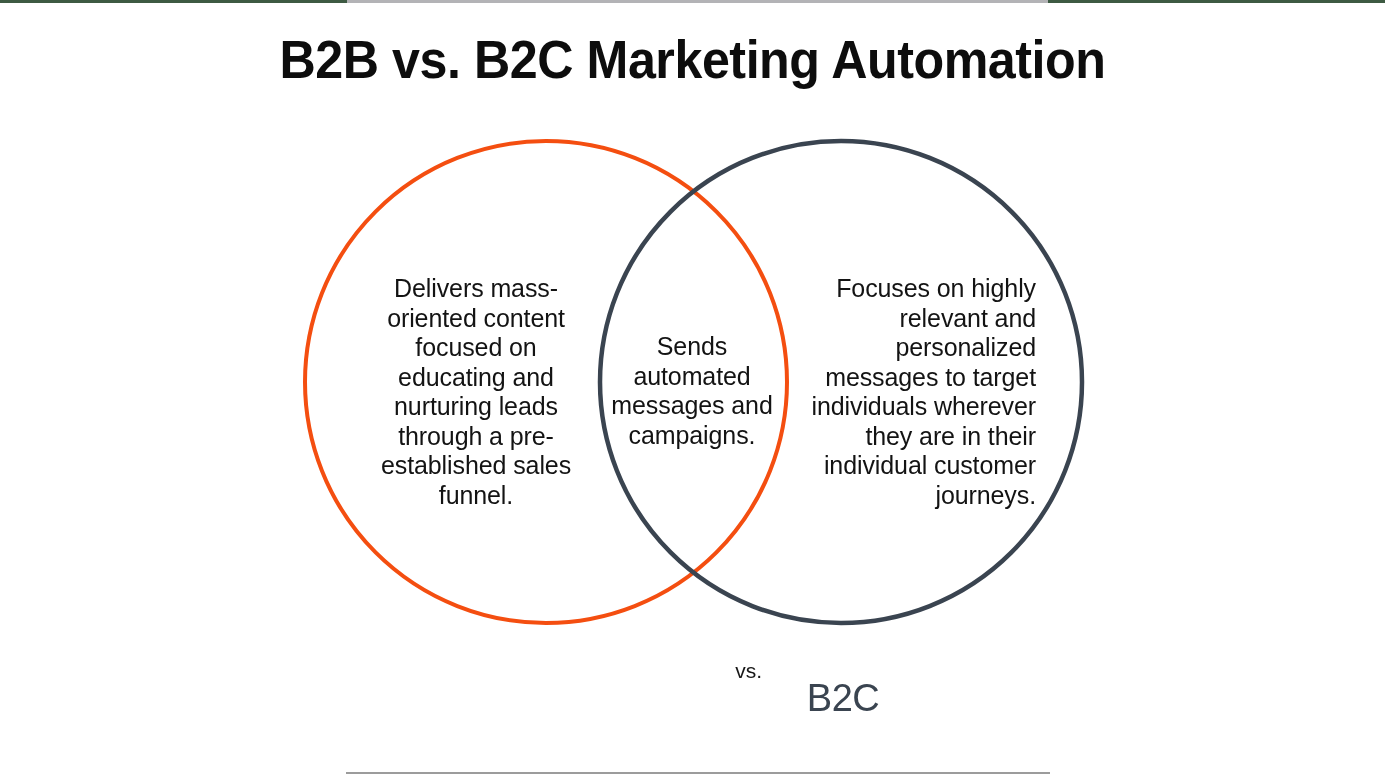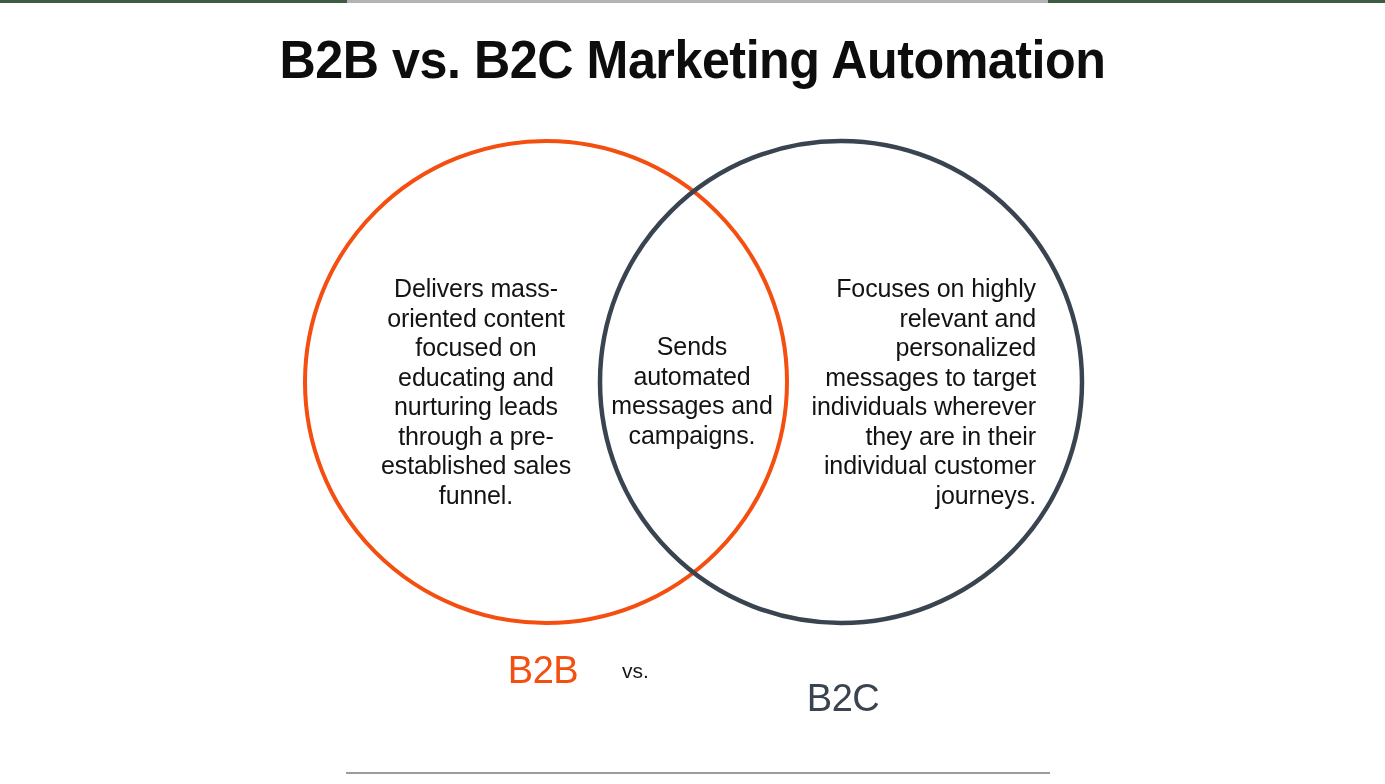--- a/index.html
+++ b/index.html
@@ -119,21 +119,21 @@
     left: 730px;
     top: 676px;
     width: 226px;
     text-align: center;
   }
   #label-vs {
     position: absolute;
     left: 622px;
     top: 658px;
     width: 140px;
-    text-align: left;
+    text-align: right;
     font-size: 21px;
     line-height: 26px;
     color: #171717;
     font-family: "Liberation Sans", sans-serif;
   }
 </style>
 </head>
 <body>
 
 <div id="top-rule">
@@ -150,21 +150,20 @@
 
     <circle id="circle-b2c" cx="841" cy="382" r="241" fill="none" stroke="#3a4450" stroke-width="4.5"></circle>
   </svg>
 
   <div class="venn-text" id="center-text">Sends automated messages and campaigns.</div>
 
   <div class="venn-text" id="left-text">Delivers mass-oriented content focused on educating and nurturing leads through a pre-established sales funnel.</div>
 
   <div class="venn-text" id="right-text">Focuses on highly relevant and personalized messages to target individuals wherever they are in their individual customer journeys.</div>
 
-  <div class="venn-label" id="label-b2b" style="color:#f44e10;">B2B</div>
 
   <div id="label-vs">vs.</div>
 
   <div class="venn-label" id="label-b2c" style="color:#3a4450;">B2C</div>
 
 </div>
 
 <div id="bottom-rule"></div>
 
 </body></html>

